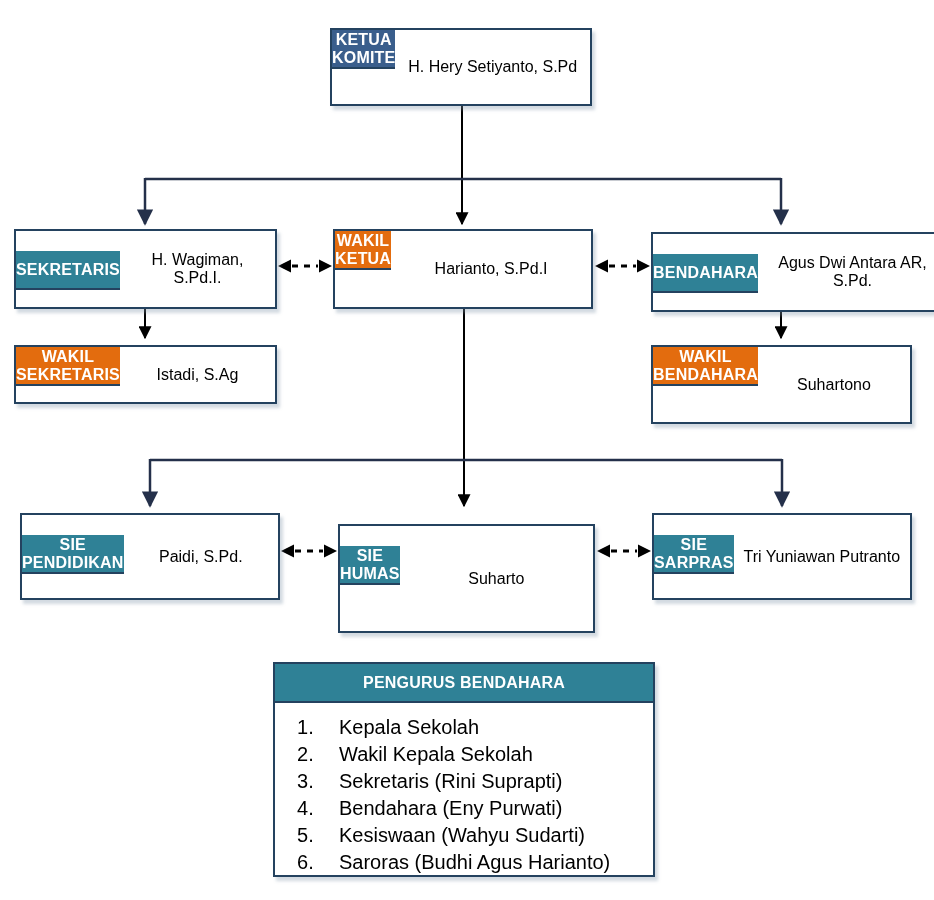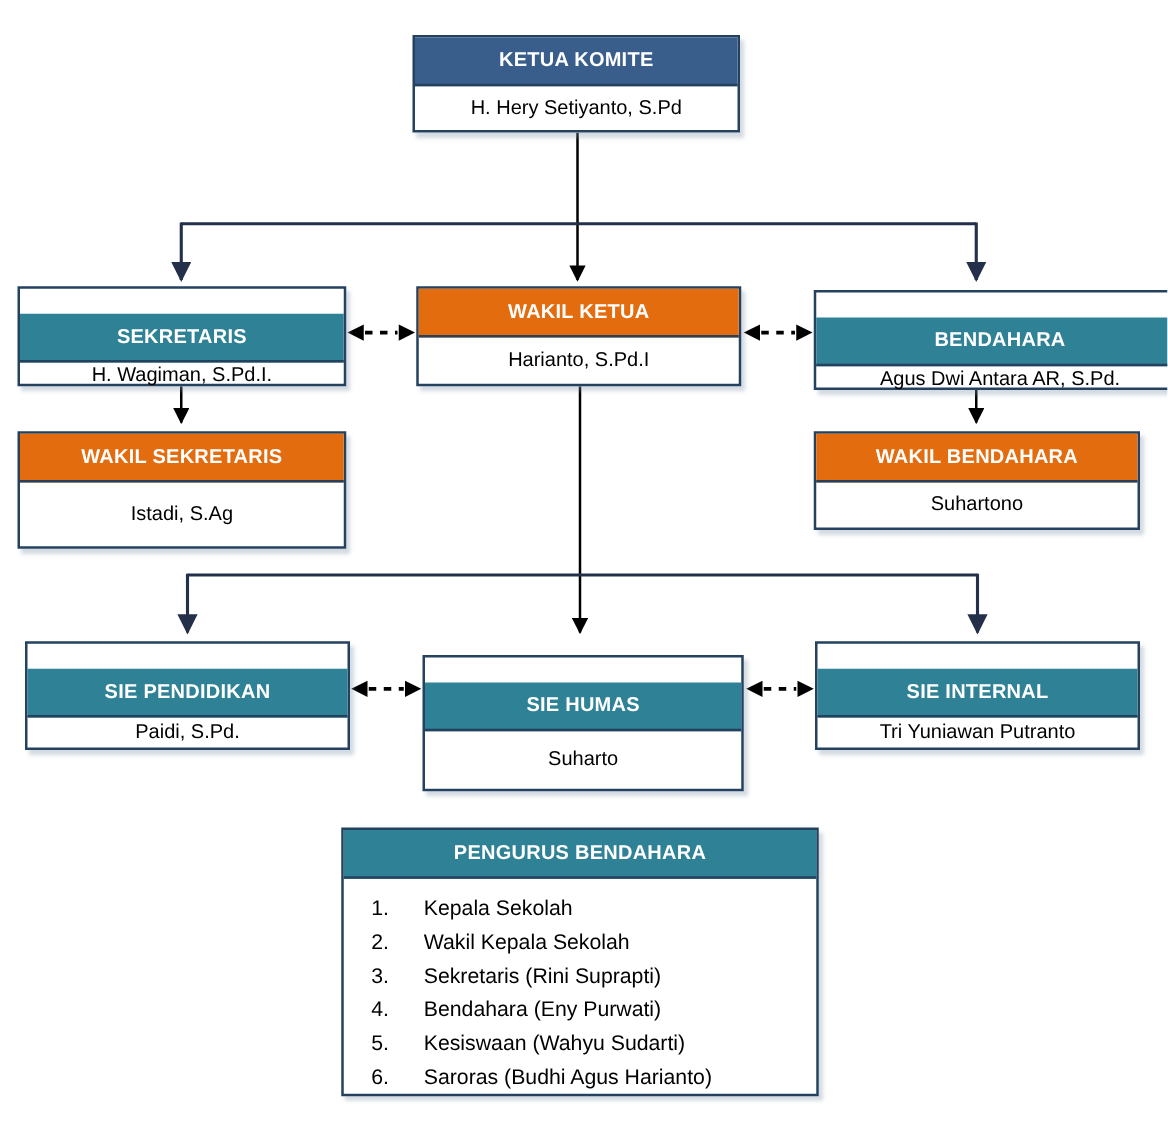--- a/index.html
+++ b/index.html
@@ -15,21 +15,21 @@
   }
   html,body{margin:0;padding:0;background:var(--canvas-bg);}
   .canvas{
     position:relative;width:934px;height:900px;background:var(--canvas-bg);
     font-family:"Liberation Sans",sans-serif;overflow:hidden;
   }
   .connectors{position:absolute;left:0;top:0;width:934px;height:900px;z-index:0;}
   .node{
     position:absolute;box-sizing:border-box;z-index:1;
     border:2px solid var(--border-navy);background:#fff;
-    display:flex;flex-direction:column;text-align:center;
+    display:flex;flex-direction:row;text-align:center;
     box-shadow:3px 4px 3px rgba(130,150,170,0.35);
     justify-content:space-between;
   }
   .node-header{
     height:37px;flex:0 0 37px;display:flex;align-items:center;justify-content:center;
     color:var(--header-text);font-weight:bold;font-size:16px;letter-spacing:.2px;
     border-bottom:2px solid var(--border-navy);
   }
   .variant-blue .node-header{background:var(--header-blue);}
   .variant-teal .node-header{background:var(--header-teal);margin-top:20px;}
@@ -47,21 +47,21 @@
     height:37px;display:flex;align-items:center;justify-content:center;
     background:var(--header-teal);color:var(--header-text);
     font-weight:bold;font-size:16px;letter-spacing:.2px;
     border-bottom:2px solid var(--border-navy);
   }
   ol.pengurus-list{
     list-style:none;margin:0;padding:14px 10px 10px 16px;counter-reset:item;
   }
   ol.pengurus-list li{
     counter-increment:item;display:flex;margin-bottom:7px;
-    font-size:17px;color:var(--body-text);line-height:20px;
+    font-size:20px;color:var(--body-text);line-height:20px;
   }
   ol.pengurus-list li::before{
     content:counter(item) ".";flex:0 0 42px;text-align:left;padding-left:6px;
   }
 </style>
 </head>
 <body>
 
 <div class="canvas">
 
@@ -120,42 +120,42 @@
   <div class="node variant-orange" style="left:333px;top:229px;width:260px;height:80px">
     <div class="node-header">WAKIL KETUA</div>
     <div class="node-body">Harianto, S.Pd.I</div>
   </div>
 
   <div class="node variant-teal" style="left:651px;top:232px;width:298px;height:80px">
     <div class="node-header">BENDAHARA</div>
     <div class="node-body">Agus Dwi Antara AR, S.Pd.</div>
   </div>
 
-  <div class="node variant-orange" style="left:14px;top:345px;width:263px;height:94px">
+  <div class="node variant-orange" style="left:14px;top:345px;width:263px;height:59px">
     <div class="node-header">WAKIL SEKRETARIS</div>
     <div class="node-body">Istadi, S.Ag</div>
   </div>
 
   <div class="node variant-orange" style="left:651px;top:345px;width:261px;height:79px">
     <div class="node-header">WAKIL BENDAHARA</div>
     <div class="node-body">Suhartono</div>
   </div>
 
   <div class="node variant-teal" style="left:20px;top:513px;width:260px;height:87px">
     <div class="node-header">SIE PENDIDIKAN</div>
     <div class="node-body">Paidi, S.Pd.</div>
   </div>
 
   <div class="node variant-teal" style="left:338px;top:524px;width:257px;height:109px">
     <div class="node-header">SIE HUMAS</div>
     <div class="node-body">Suharto</div>
   </div>
 
   <div class="node variant-teal" style="left:652px;top:513px;width:260px;height:87px">
-    <div class="node-header">SIE INTERNAL</div>
+    <div class="node-header">SIE SARPRAS</div>
     <div class="node-body">Tri Yuniawan Putranto</div>
   </div>
 
   <div class="panel" style="left:273px;top:662px;width:382px;height:215px">
     <div class="panel-header">PENGURUS BENDAHARA</div>
     <ol class="pengurus-list">
       <li>Kepala Sekolah</li>
       <li>Wakil Kepala Sekolah</li>
       <li>Sekretaris (Rini Suprapti)</li>
       <li>Bendahara (Eny Purwati)</li>

